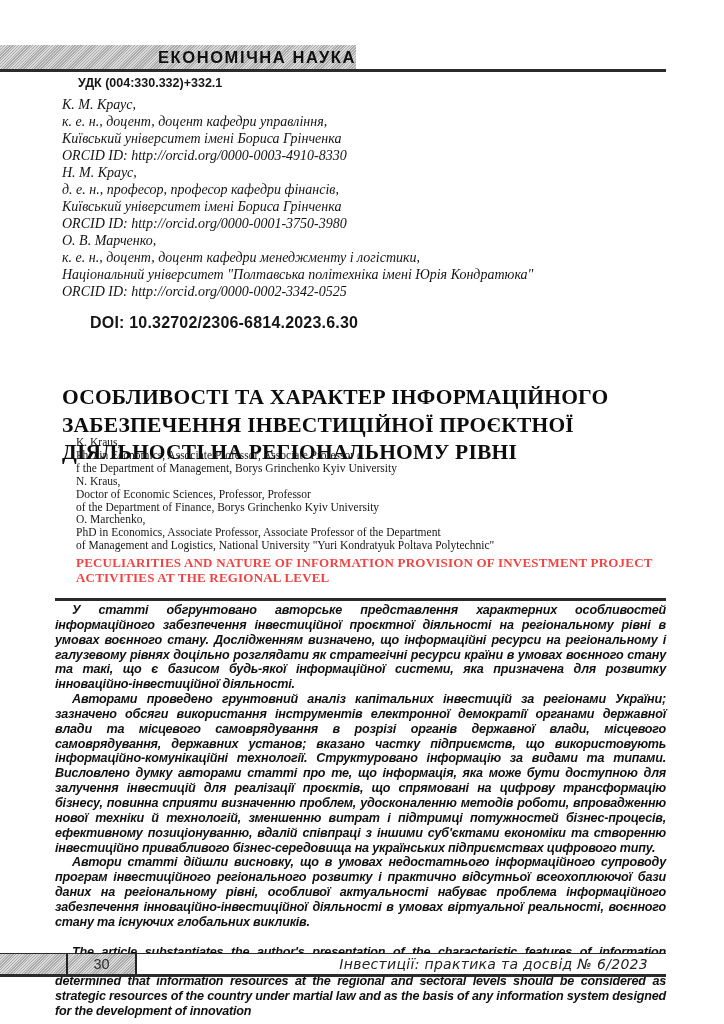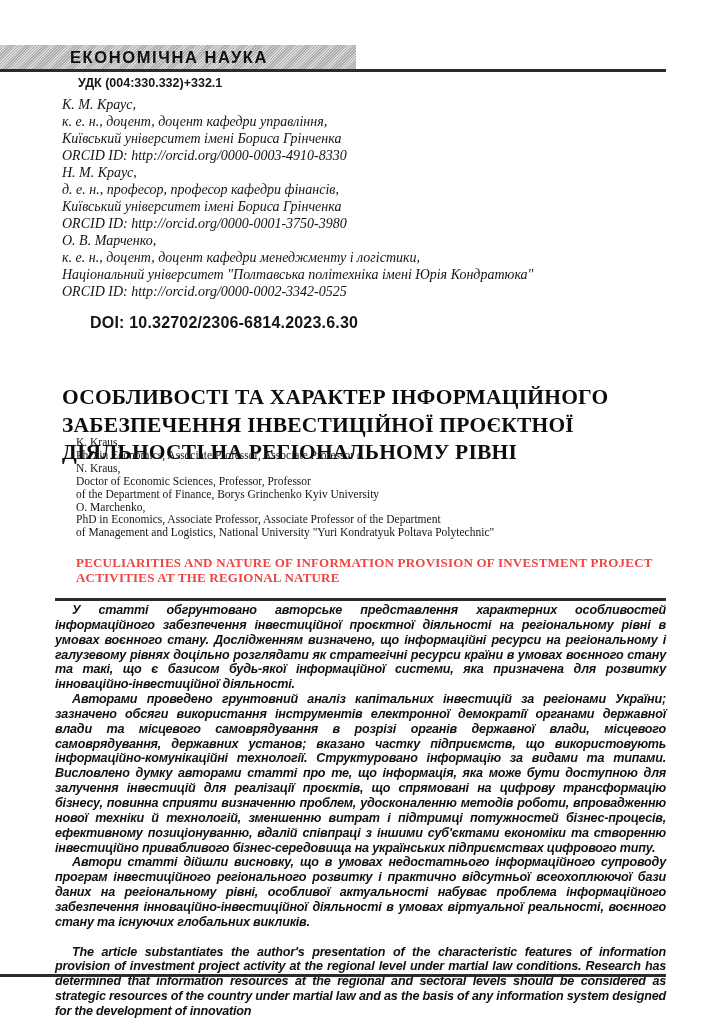--- a/index.html
+++ b/index.html
@@ -8,21 +8,21 @@
     overflow:hidden;font-family:"Liberation Serif",serif;color:#141414;
   }
   .hatch{
     background-color:#bcbcbc;
     background-image:repeating-linear-gradient(135deg,
       rgba(255,255,255,0.45) 0px, rgba(255,255,255,0.45) 1px,
       rgba(110,110,110,0.22) 1px, rgba(110,110,110,0.22) 2px);
   }
   .header-band{
     position:absolute;left:0;top:45px;width:356px;height:24px;
-    display:flex;align-items:center;box-sizing:border-box;padding-left:70px;
+    display:flex;align-items:center;box-sizing:border-box;padding-left:70px;justify-content:flex-end;
   }
   .section-title{
     font-family:"Liberation Sans",sans-serif;font-size:16.5px;font-weight:700;
     letter-spacing:1.6px;color:#101010;white-space:nowrap;
   }
   .header-rule{position:absolute;left:0;top:69px;width:666px;height:3px;background:#2b2b2b;}
   .udc{
     position:absolute;left:78px;top:76px;
     font-family:Liberation Sans, sans-serif;font-weight:700;font-size:12.5px;color:#161616;
   }
@@ -99,37 +99,43 @@
 
   <div class="title-ua">
     <div>ОСОБЛИВОСТІ ТА ХАРАКТЕР ІНФОРМАЦІЙНОГО</div>
     <div>ЗАБЕЗПЕЧЕННЯ ІНВЕСТИЦІЙНОЇ ПРОЄКТНОЇ</div>
     <div>ДІЯЛЬНОСТІ НА РЕГІОНАЛЬНОМУ РІВНІ</div>
   </div>
 
   <div class="authors-en">
     <div>K. Kraus,</div>
     <div>PhD in Economics, Associate Professor, Associate Professor o</div>
+    <div>f the Department of Management, Borys Grinchenko Kyiv University</div>
     <div>N. Kraus,</div>
     <div>Doctor of Economic Sciences, Professor, Professor</div>
     <div>of the Department of Finance, Borys Grinchenko Kyiv University</div>
     <div>O. Marchenko,</div>
     <div>PhD in Economics, Associate Professor, Associate Professor of the Department</div>
     <div>of Management and Logistics, National University "Yuri Kondratyuk Poltava Polytechnic"</div>
   </div>
 
   <div class="title-en">
     <div>PECULIARITIES AND NATURE OF INFORMATION PROVISION OF INVESTMENT PROJECT</div>
-    <div>ACTIVITIES AT THE REGIONAL NATURE</div>
+    <div>ACTIVITIES AT THE REGIONAL LEVEL</div>
   </div>
 
   <div class="abstract-rule"></div>
 
   <div class="abstract">
     <p>У статті обгрунтовано авторське представлення характерних особливостей інформаційного забезпечення інвестиційної проєктної діяльності на регіональному рівні в умовах воєнного стану. Дослідженням визначено, що інформаційні ресурси на регіональному і галузевому рівнях доцільно розглядати як стратегічні ресурси країни в умовах воєнного стану та такі, що є базисом будь-якої інформаційної системи, яка призначена для розвитку інноваційно-інвестиційної діяльності.</p>
     <p>Авторами проведено грунтовний аналіз капітальних інвестицій за регіонами України; зазначено обсяги використання інструментів електронної демократії органами державної влади та місцевого самоврядування в розрізі органів державної влади, місцевого самоврядування, державних установ; вказано частку підприємств, що використовують інформаційно-комунікаційні технології. Структуровано інформацію за видами та типами. Висловлено думку авторами статті про те, що інформація, яка може бути доступною для залучення інвестицій для реалізації проєктів, що спрямовані на цифрову трансформацію бізнесу, повинна сприяти визначенню проблем, удосконаленню методів роботи, впровадженню нової техніки й технологій, зменшенню витрат і підтримці потужностей бізнес-процесів, ефективному позиціонуванню, вдалій співпраці з іншими суб'єктами економіки та створенню інвестиційно привабливого бізнес-середовища на українських підприємствах цифрового типу.</p>
     <p>Автори статті дійшли висновку, що в умовах недостатнього інформаційного супроводу програм інвестиційного регіонального розвитку і практично відсутньої всеохоплюючої бази даних на регіональному рівні, особливої актуальності набуває проблема інформаційного забезпечення інноваційно-інвестиційної діяльності в умовах віртуальної реальності, воєнного стану та існуючих глобальних викликів.</p>
     <p class="en">The article substantiates the author's presentation of the characteristic features of information provision of investment project activity at the regional level under martial law conditions. Research has determined that information resources at the regional and sectoral levels should be considered as strategic resources of the country under martial law and as the basis of any information system designed for the development of innovation</p>
   </div>
 
+  <div class="footer-strip">
+    <div class="f-box-left hatch"></div>
+    <div class="f-box-page hatch">30</div>
+    <div class="footer-journal">Інвестиції: практика та досвід № 6/2023</div>
+  </div>
   <div class="footer-rule"></div>
 
 </div>
 
 </body></html>

